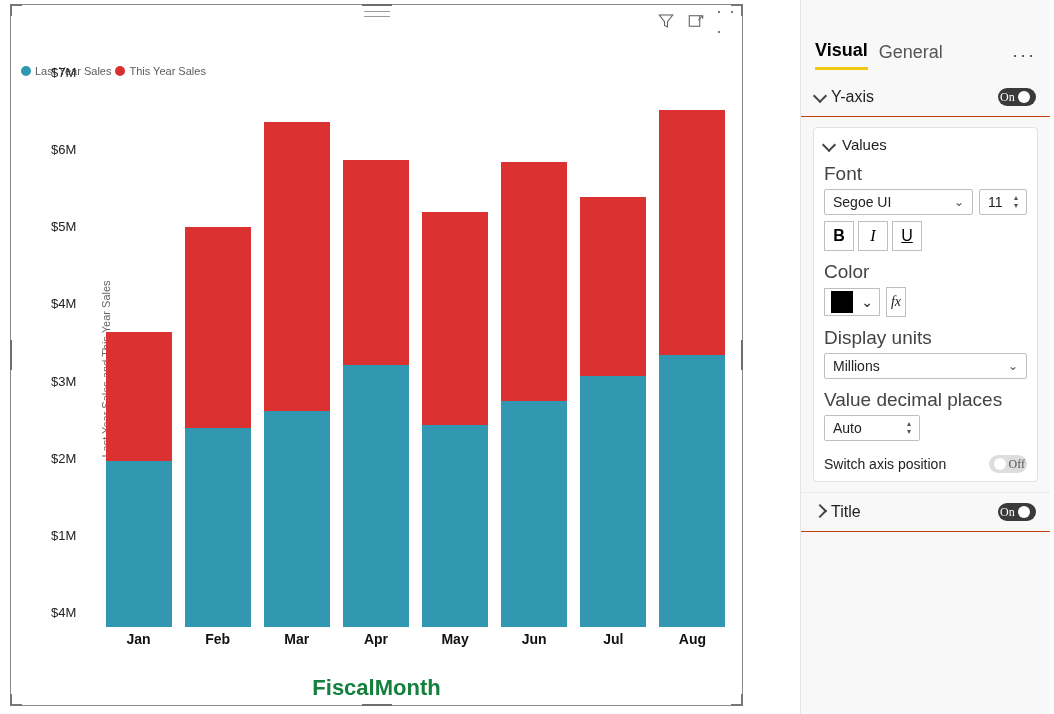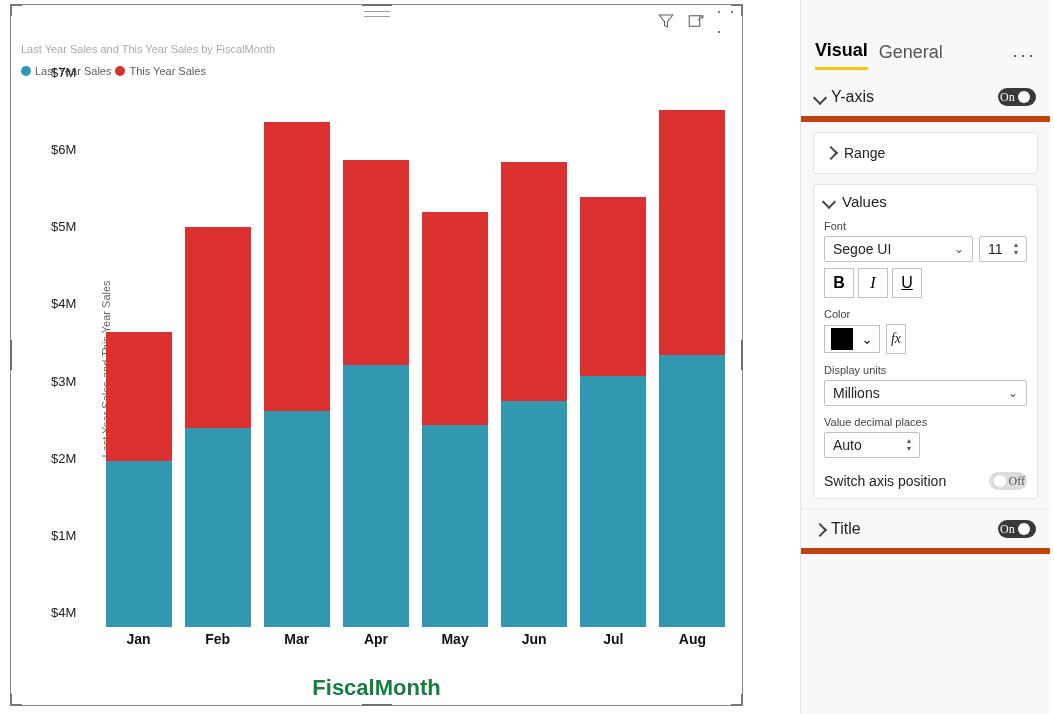--- a/index.html
+++ b/index.html
@@ -82,43 +82,43 @@
   
   .format-pane {
     position:absolute; right:4px; top:0; width:250px; height:714px; background:#f8f8f8;
     border-left:1px solid #e5e5e5; padding:0; overflow:hidden;
   }
   .tabs { display:flex; align-items:center; gap:11px; padding:40px 14px 8px 14px; font-size:18px; }
   .tab { color:#555; cursor:pointer; padding-bottom:6px; }
   .tab.active { color:#000; font-weight:600; border-bottom:3px solid #f2c811; }
   .tabs .more { margin-left:auto; font-size:18px; color:#444; cursor:pointer; letter-spacing:2px;}
   .section-head {
-    display:flex; align-items:flex-end; gap:6px; padding:10px 14px; font-size:16px; color:#222;
-    border-bottom:6px solid #c2410c; background:#f8f8f8;
+    display:flex; align-items:flex-start; gap:6px; padding:10px 14px; font-size:16px; color:#222;
+    border-bottom:1px solid #c2410c; background:#f8f8f8;
   }
   .section-head .chev{ font-size:14px; }
   .toggle {
     margin-left:auto; display:inline-flex; align-items:center; width:38px; height:18px;
     border-radius:9px; background:#3a3a3a; color:#fff; font-size:10px; justify-content:flex-start;
     padding:0 2px; gap:3px;
   }
   .toggle.off { background:#ddd; color:#555; justify-content:flex-end;}
   .toggle .knob{width:12px;height:12px;border-radius:50%;background:#fff;}
   .toggle .t-label{font-size:12px;font-family:Liberation Serif, serif;}
 
   .card {
     margin:10px 12px; background:#fff; border:1px solid #e2e2e2; border-radius:4px;
     padding:8px 10px; font-size:14px;
   }
   .card.header-only { display:flex; align-items:center; gap:8px; padding:12px 12px; }
   .card .card-title { display:flex; align-items:center; gap:8px; font-size:15px; margin-bottom:4px;}
   .chev-r::before{content:"";display:inline-block;width:8px;height:8px;border-right:2px solid #444;border-bottom:2px solid #444;transform:rotate(-45deg);}
   .chev-d::before{content:"";display:inline-block;width:8px;height:8px;border-right:2px solid #444;border-bottom:2px solid #444;transform:rotate(45deg);}
 
-  .label { font-size:11px; color:#444; margin-top:10px; margin-bottom:4px; }
+  .label { font-size:19px; color:#444; margin-top:10px; margin-bottom:4px; }
   .row { display:flex; gap:6px; align-items:center; }
   .dd {
     border:1px solid #bfbfbf; border-radius:2px; padding:4px 8px; font-size:14px; background:#fff;
     display:flex; align-items:center; justify-content:space-between; min-height:26px;
   }
   .dd .caret{font-size:12px;color:#555;}
   .spin {
     border:1px solid #bfbfbf; border-radius:2px; padding:2px 8px; font-size:14px; background:#fff;
     display:flex; align-items:center; min-height:26px; width:48px; justify-content:space-between;
   }
@@ -162,21 +162,20 @@
       </span>
       <span class="ticon">
         <svg viewBox="0 0 24 24">
             <rect x="3" y="5" width="14" height="14"></rect>
             <path d="M17 5h4v4M21 5l-6 6"></path>
           </svg>
       </span>
       <span class="ticon more-dots">· · ·</span>
     </div>
 
-    <div class="chart-title">Last Year Sales and This Year Sales by FiscalMonth</div>
 
     <div class="legend">
       <span class="dot ly"></span>
       <span>Last Year Sales</span>
       <span class="dot ty"></span>
       <span>This Year Sales</span>
     </div>
 
     <div class="plot">
       <div class="y-label">Last Year Sales and This Year Sales</div>
@@ -265,24 +264,20 @@
 
     <div class="section-head">
       <span class="chev chev-d"></span>
       <span>Y-axis</span>
       <span class="toggle">
         <span class="t-label">On</span>
           <span class="knob"></span>
       </span>
     </div>
 
-    <div class="card header-only">
-      <span class="chev chev-r"></span>
-      <span>Range</span>
-    </div>
 
     <div class="card">
       <div class="card-title">
         <span class="chev chev-d"></span>
         <span>Values</span>
       </div>
 
       <div class="label">Font</div>
       <div class="row">
         <div class="dd" style="flex:1">

